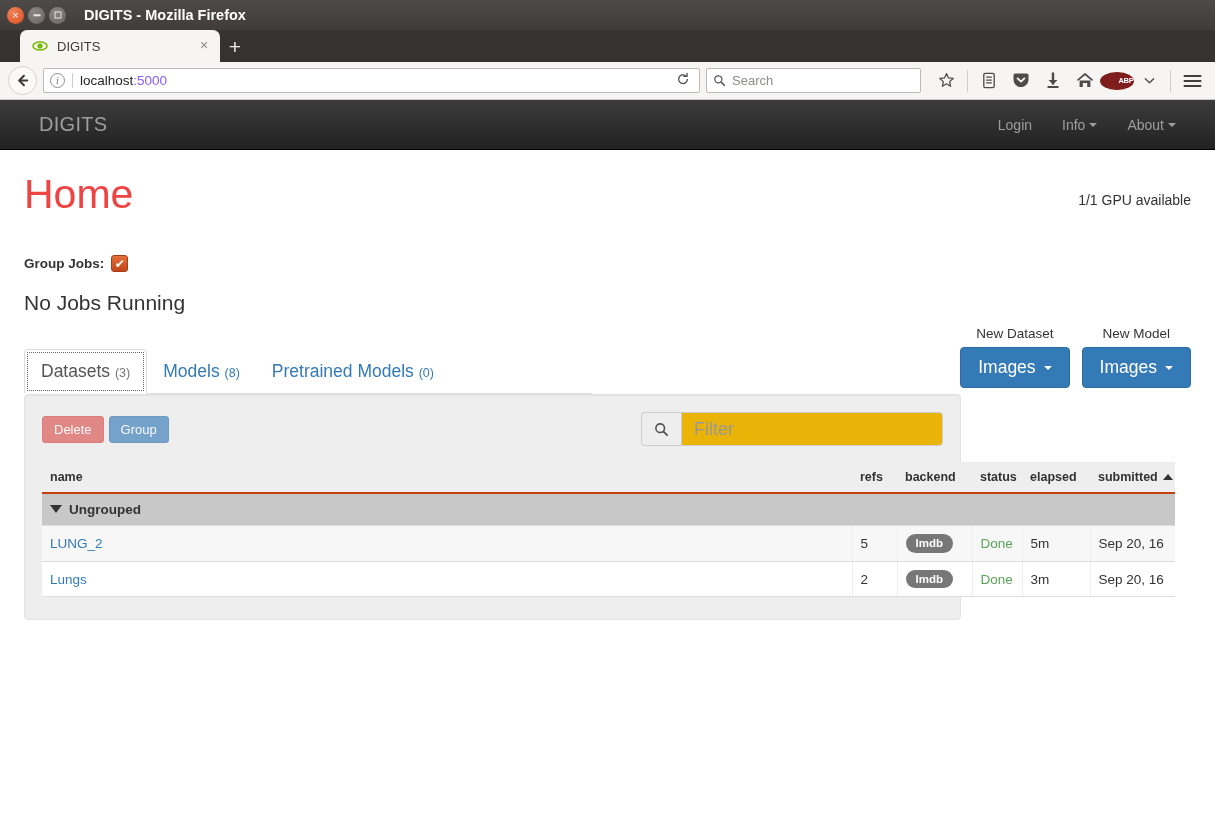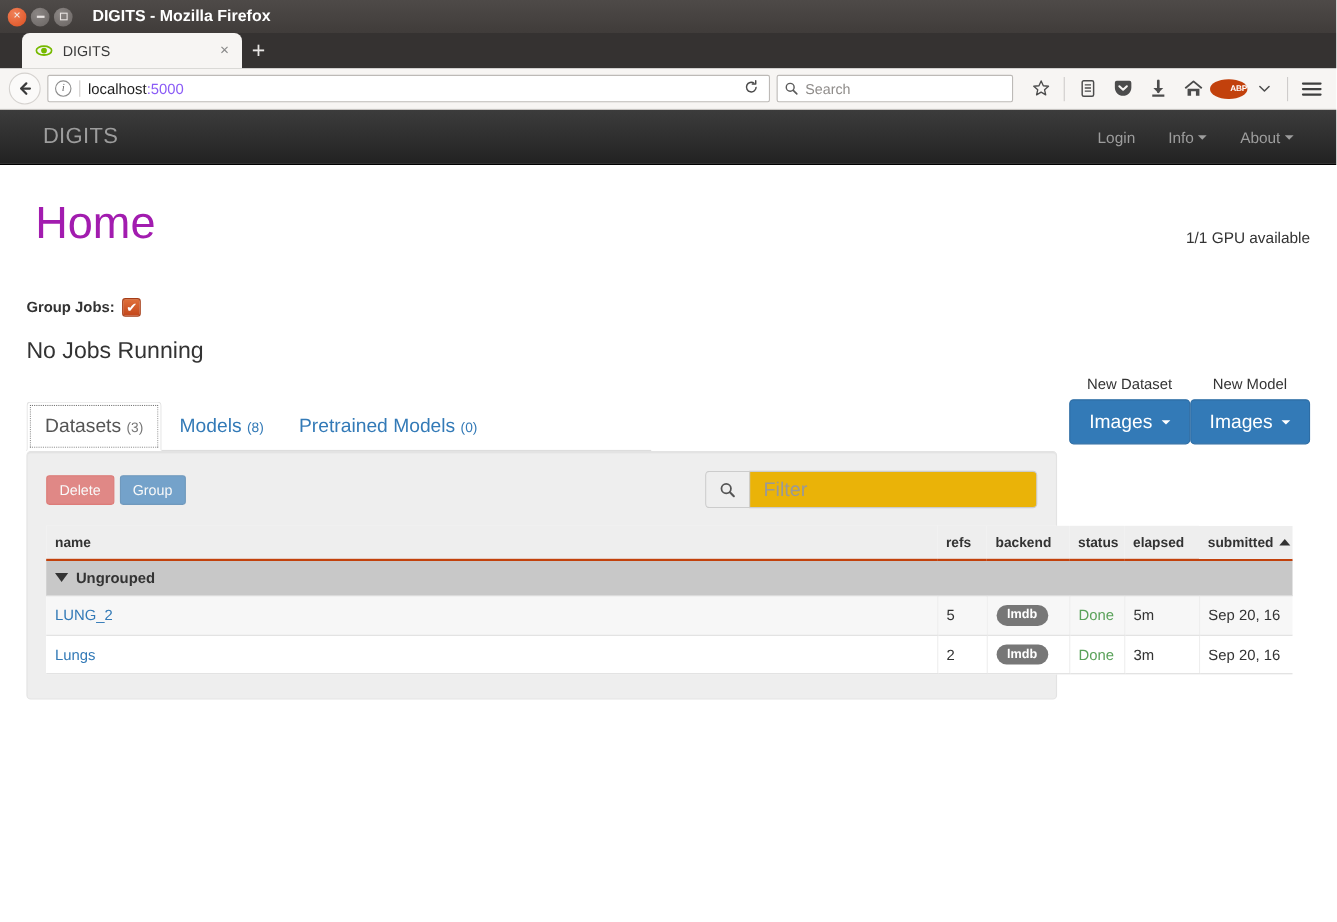--- a/index.html
+++ b/index.html
@@ -131,21 +131,21 @@
   .search-ph { font-size: 13px; color: #8f8c8a; }
   .nav-icons { display: flex; align-items: center; gap: 2px; margin-left: 4px; }
   .nav-ico {
     width: 30px; height: 29px;
     display: flex; align-items: center; justify-content: center;
     color: #4c4c4c;
   }
   .nav-divider { width: 1px; height: 22px; background: #cfcccb; margin: 0 4px; }
   .abp-badge {
     width: 40px; height: 18px; border-radius: 50%;
-    background: #c2410c; color: #fff;
+    background: #7f1d1d; color: #fff;
     font-size: 7.5px; font-weight: bold;
     display: flex; align-items: center; justify-content: center;
     letter-spacing: -0.2px;
     padding-left: 18px;
   }
 
   
   .app-navbar {
     height: 50px;
     background: linear-gradient(#3c3c3c, #222222);
@@ -182,23 +182,23 @@
   .page {
     padding: 0 24px;
     position: relative;
   }
   .page-head {
     display: flex; align-items: flex-end;
     padding-top: 22px;
   }
   .page-title {
     font-size: 41px;
-    color: #a21caf;
+    color: #ef4444;
     font-weight: normal;
-    margin: 8px;
+    margin: 0;
     line-height: 1.1;
   }
   .gpu-status {
     margin-left: auto;
     font-size: 14px;
     color: #333;
     padding-bottom: 9px;
   }
 
   .group-jobs-row {
@@ -250,21 +250,21 @@
     border-bottom-color: #fff;
     border-radius: 4px 4px 0 0;
     margin-bottom: -1px;
     outline: 1px dotted #666;
     outline-offset: -4px;
   }
   .nav-tab.active .cnt { color: #777; }
 
   .new-actions {
     position: absolute; right: 0; bottom: 6px;
-    display: flex; 
+    display: flex; gap: 12px;
   }
   .new-action { text-align: center; }
   .new-action-label {
     font-size: 13.5px; color: #333;
     margin-bottom: 6px;
   }
   .btn-primary {
     background: #337ab7;
     border: 1px solid #2e6da4;
     border-radius: 4px;

